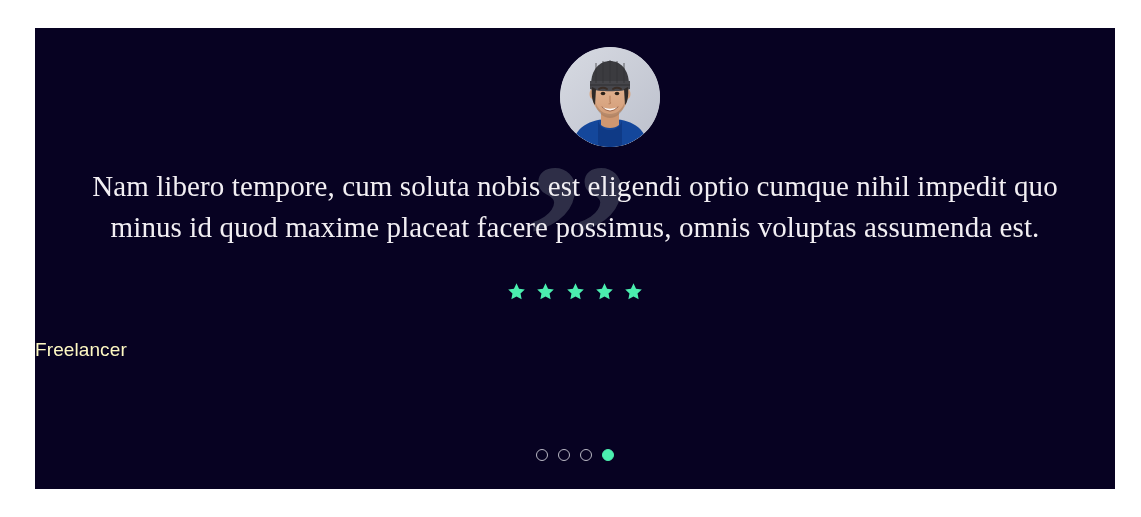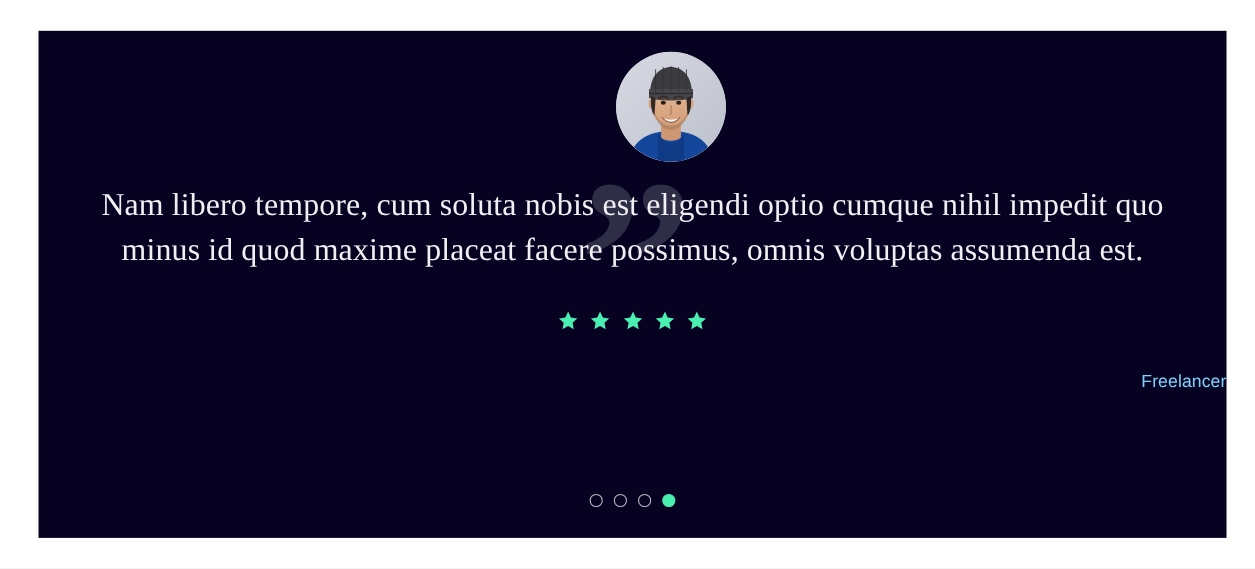--- a/index.html
+++ b/index.html
@@ -121,25 +121,25 @@
     font-weight: 700;
     color: #878798;
     letter-spacing: 0.1px;
   }
   .author-role {
     position: absolute;
     left: 0;
     right: 0;
     top: 311px;
     z-index: 2;
-    text-align: right;
+    text-align: left;
     font-family: "Liberation Sans", sans-serif;
-    font-size: 16px;
+    font-size: 19px;
     font-weight: 400;
-    color: #7dd3fc;
+    color: #fef9c3;
     letter-spacing: 0.1px;
   }
 
   
   .pagination {
     position: absolute;
     left: 0;
     right: 0;
     top: 421px;
     z-index: 2;

